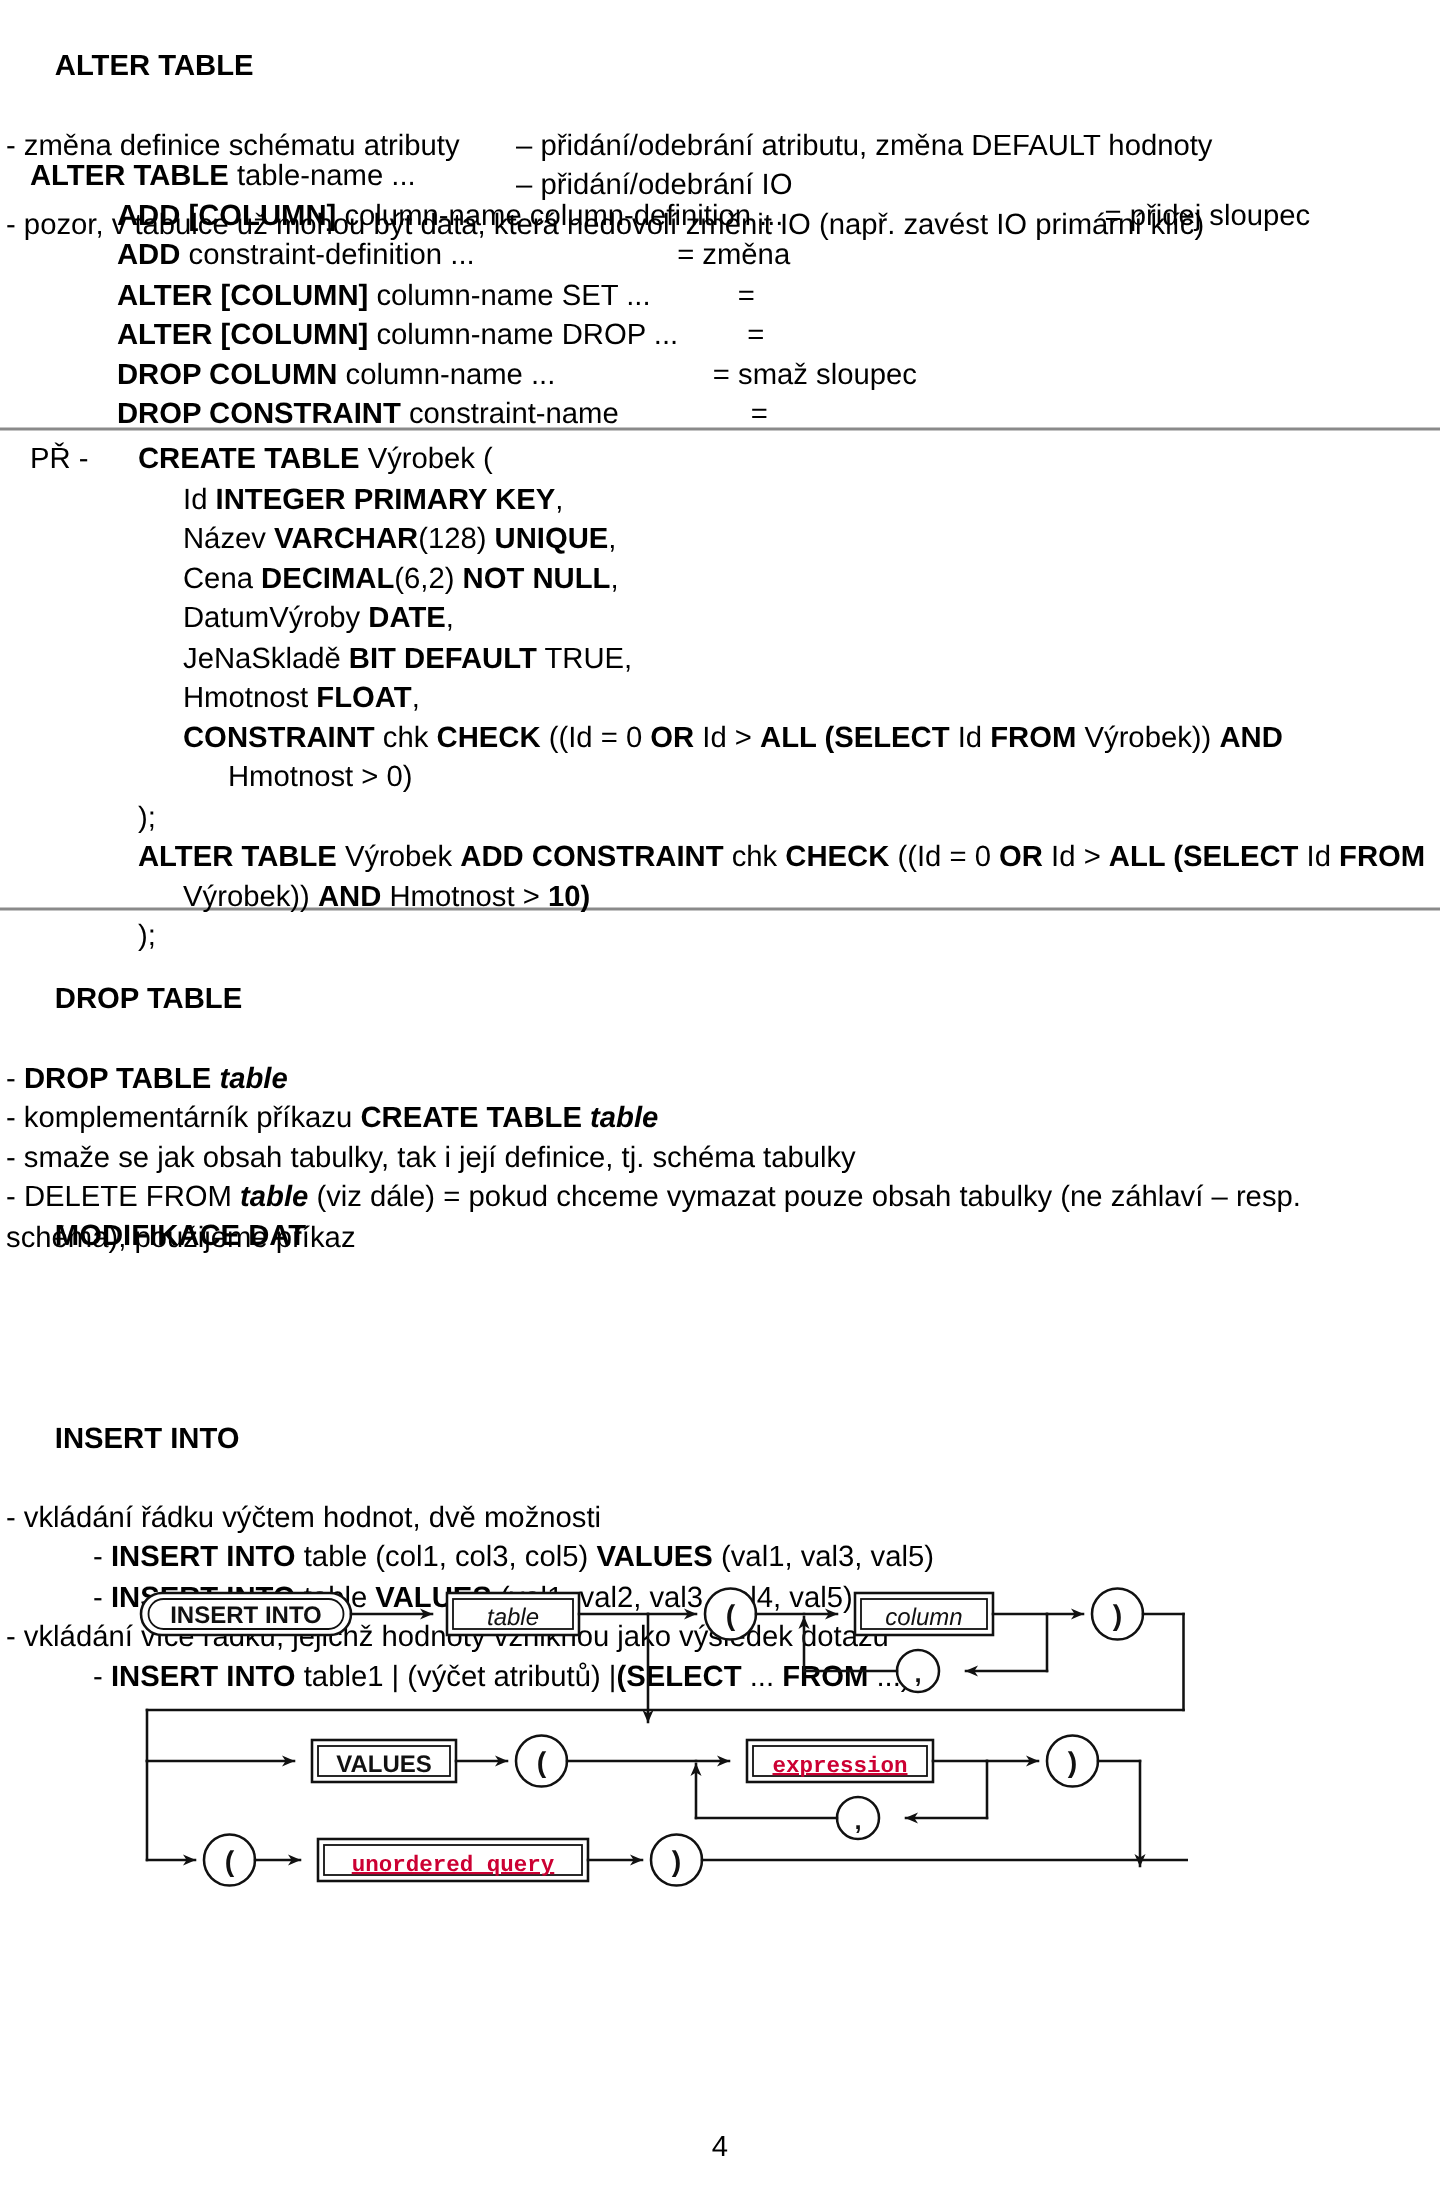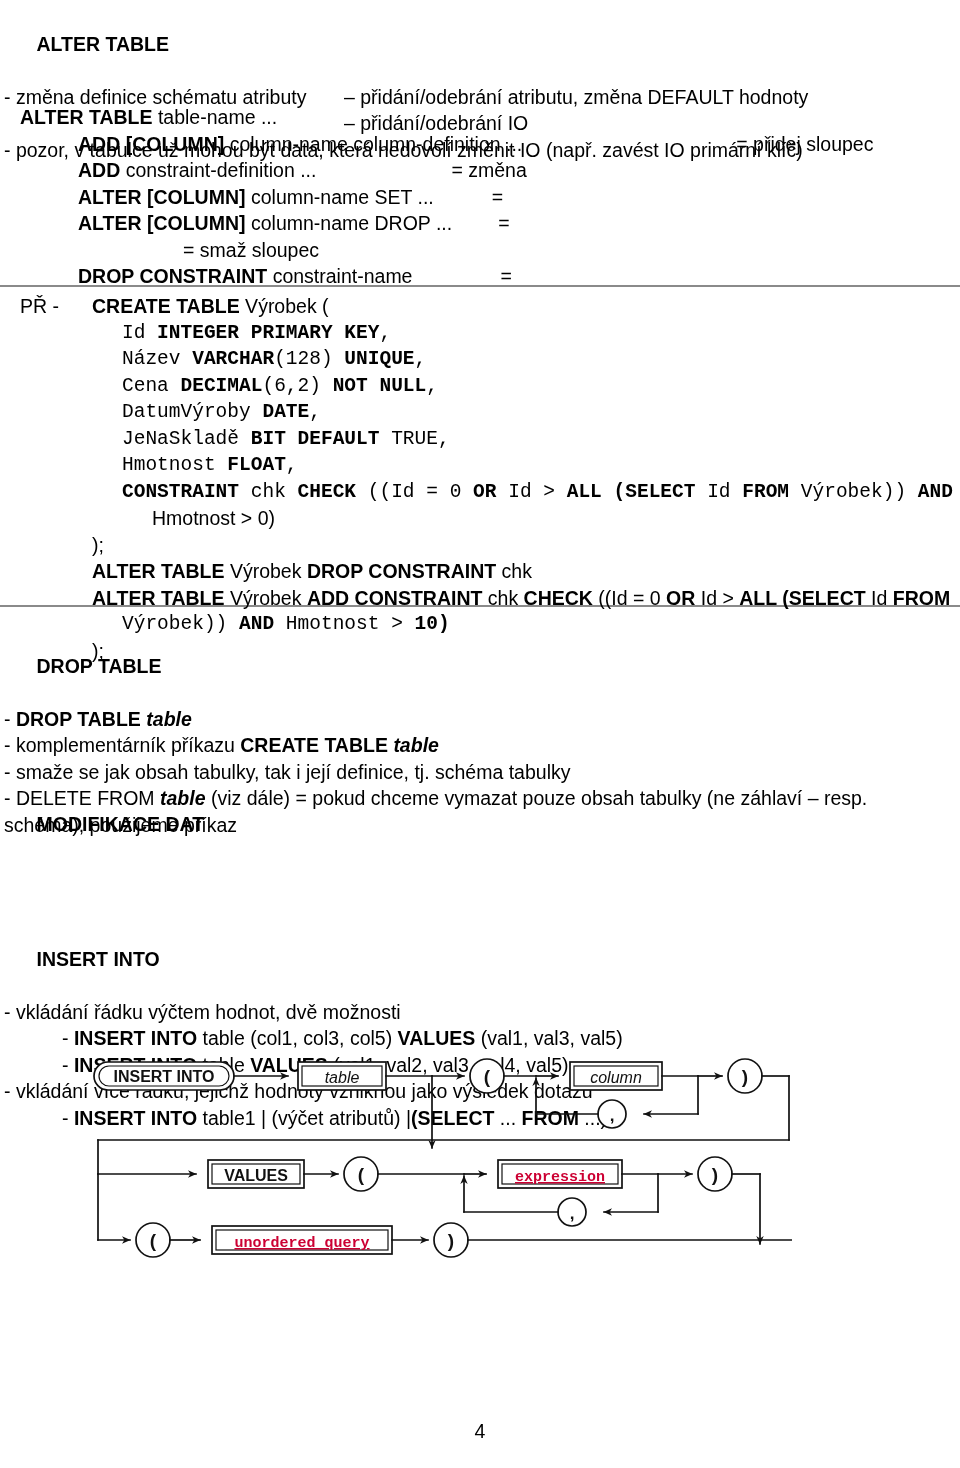--- a/index.html
+++ b/index.html
@@ -84,21 +84,21 @@
     line-height: 26.5px;
   }
   #sec-example .ex-flex { display: flex; }
   #sec-example .pr-label {
     flex: 0 0 72px;
     white-space: pre;
     margin-left: 16px;
   }
   #sec-example .ex-body { flex: 1 1 auto; }
   .ind0 { padding-left: 0px; }
-  .ind1 { padding-left: 30px; font-family: Liberation Mono, monospace; }
+  .ind1 { padding-left: 30px; }
   .ind2 { padding-left: 60px; }
   .exline { white-space: pre-wrap; }
 
   
   #sec-drop {
     position: absolute;
     left: 4px;
     top: 626px;
     width: 952px;
   }
@@ -173,20 +173,21 @@
         </div>
         <div class="syn-row syn-indent">
           <span class="clause"><b>ALTER [COLUMN]</b><span> column-name SET ...</span></span>
           <span class="eqcol" style="padding-left: 58px;">=</span>
         </div>
         <div class="syn-row syn-indent">
           <span class="clause"><b>ALTER [COLUMN]</b><span> column-name DROP ...</span></span>
           <span class="eqcol" style="padding-left: 46px;">=</span>
         </div>
         <div class="syn-row syn-indent">
+          <span class="clause"><b>DROP COLUMN</b><span> column-name ...</span></span>
           <span class="eqcol" style="padding-left: 105px;">= smaž sloupec</span>
         </div>
         <div class="syn-row syn-indent">
           <span class="clause"><b>DROP CONSTRAINT</b><span> constraint-name</span></span>
           <span class="eqcol" style="padding-left: 88px;">=</span>
         </div>
       </div>
   </div>
 
   <div class="hrule" id="hr-top"></div>
@@ -199,21 +200,20 @@
           <div class="exline ind0"><span style="font-weight: bold;">CREATE TABLE</span><span> Výrobek (</span></div>
           <div class="exline ind1"><span>Id </span><span style="font-weight: bold;">INTEGER PRIMARY KEY</span><span>,</span></div>
           <div class="exline ind1"><span>Název </span><span style="font-weight: bold; text-align: right;">VARCHAR</span><span>(128) </span><span style="font-weight: bold;">UNIQUE</span><span>,</span></div>
           <div class="exline ind1"><span>Cena </span><span style="font-weight: bold;">DECIMAL</span><span>(6,2) </span><span style="font-weight: bold;">NOT NULL</span><span>,</span></div>
           <div class="exline ind1"><span>DatumVýroby </span><span style="font-weight: bold;">DATE</span><span>,</span></div>
           <div class="exline ind1"><span>JeNaSkladě </span><span style="font-weight: bold;">BIT DEFAULT</span><span> TRUE,</span></div>
           <div class="exline ind1"><span>Hmotnost </span><span style="font-weight: bold;">FLOAT</span><span>,</span></div>
           <div class="exline ind1"><span style="font-weight: bold;">CONSTRAINT</span><span> chk </span><span style="font-weight: bold;">CHECK</span><span> ((Id = 0 </span><span style="font-weight: bold;">OR</span><span> Id &gt; </span><span style="font-weight: bold;">ALL (SELECT</span><span> Id </span><span style="font-weight: bold;">FROM</span><span> Výrobek)) </span><span style="font-weight: bold;">AND</span></div>
           <div class="exline ind2"><span>Hmotnost &gt; 0)</span></div>
           <div class="exline ind0"><span>);</span></div>
-          <div class="exline ind0"><span style="font-weight: bold;">ALTER TABLE</span><span> Výrobek </span><span style="font-weight: bold;">DROP CONSTRAINT</span><span> chk</span></div>
           <div class="exline ind0"><span style="font-weight: bold;">ALTER TABLE</span><span> Výrobek </span><span style="font-weight: bold;">ADD CONSTRAINT</span><span> chk </span><span style="font-weight: bold;">CHECK</span><span> ((Id = 0 </span><span style="font-weight: bold;">OR</span><span> Id &gt; </span><span style="font-weight: bold;">ALL (SELECT</span><span> Id </span><span style="font-weight: bold;">FROM</span></div>
           <div class="exline ind1"><span>Výrobek)) </span><span style="font-weight: bold;">AND</span><span> Hmotnost &gt; </span><span style="font-weight: bold;">10)</span></div>
           <div class="exline ind0"><span>);</span></div>
         </div>
     </div>
   </div>
 
   <div id="sec-drop">
     <div class="body-text">
       <b>DROP TABLE</b>

